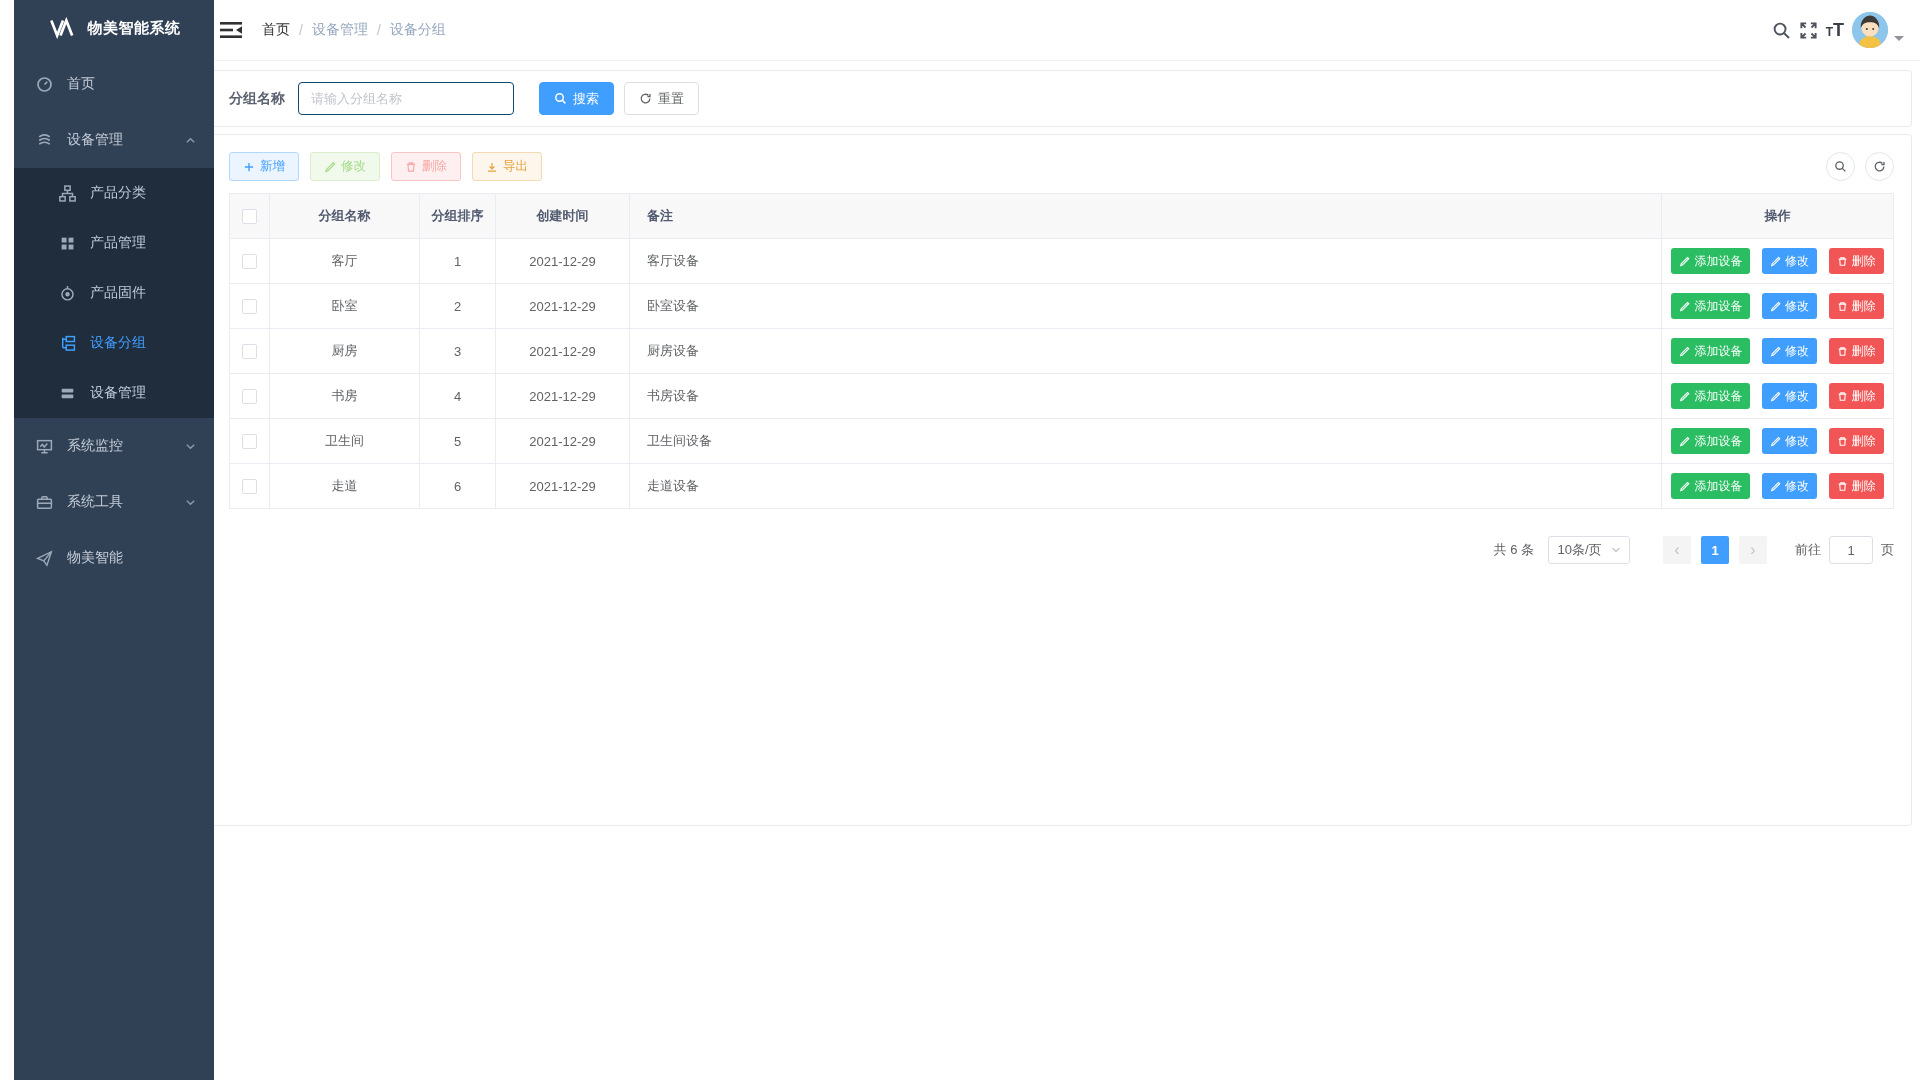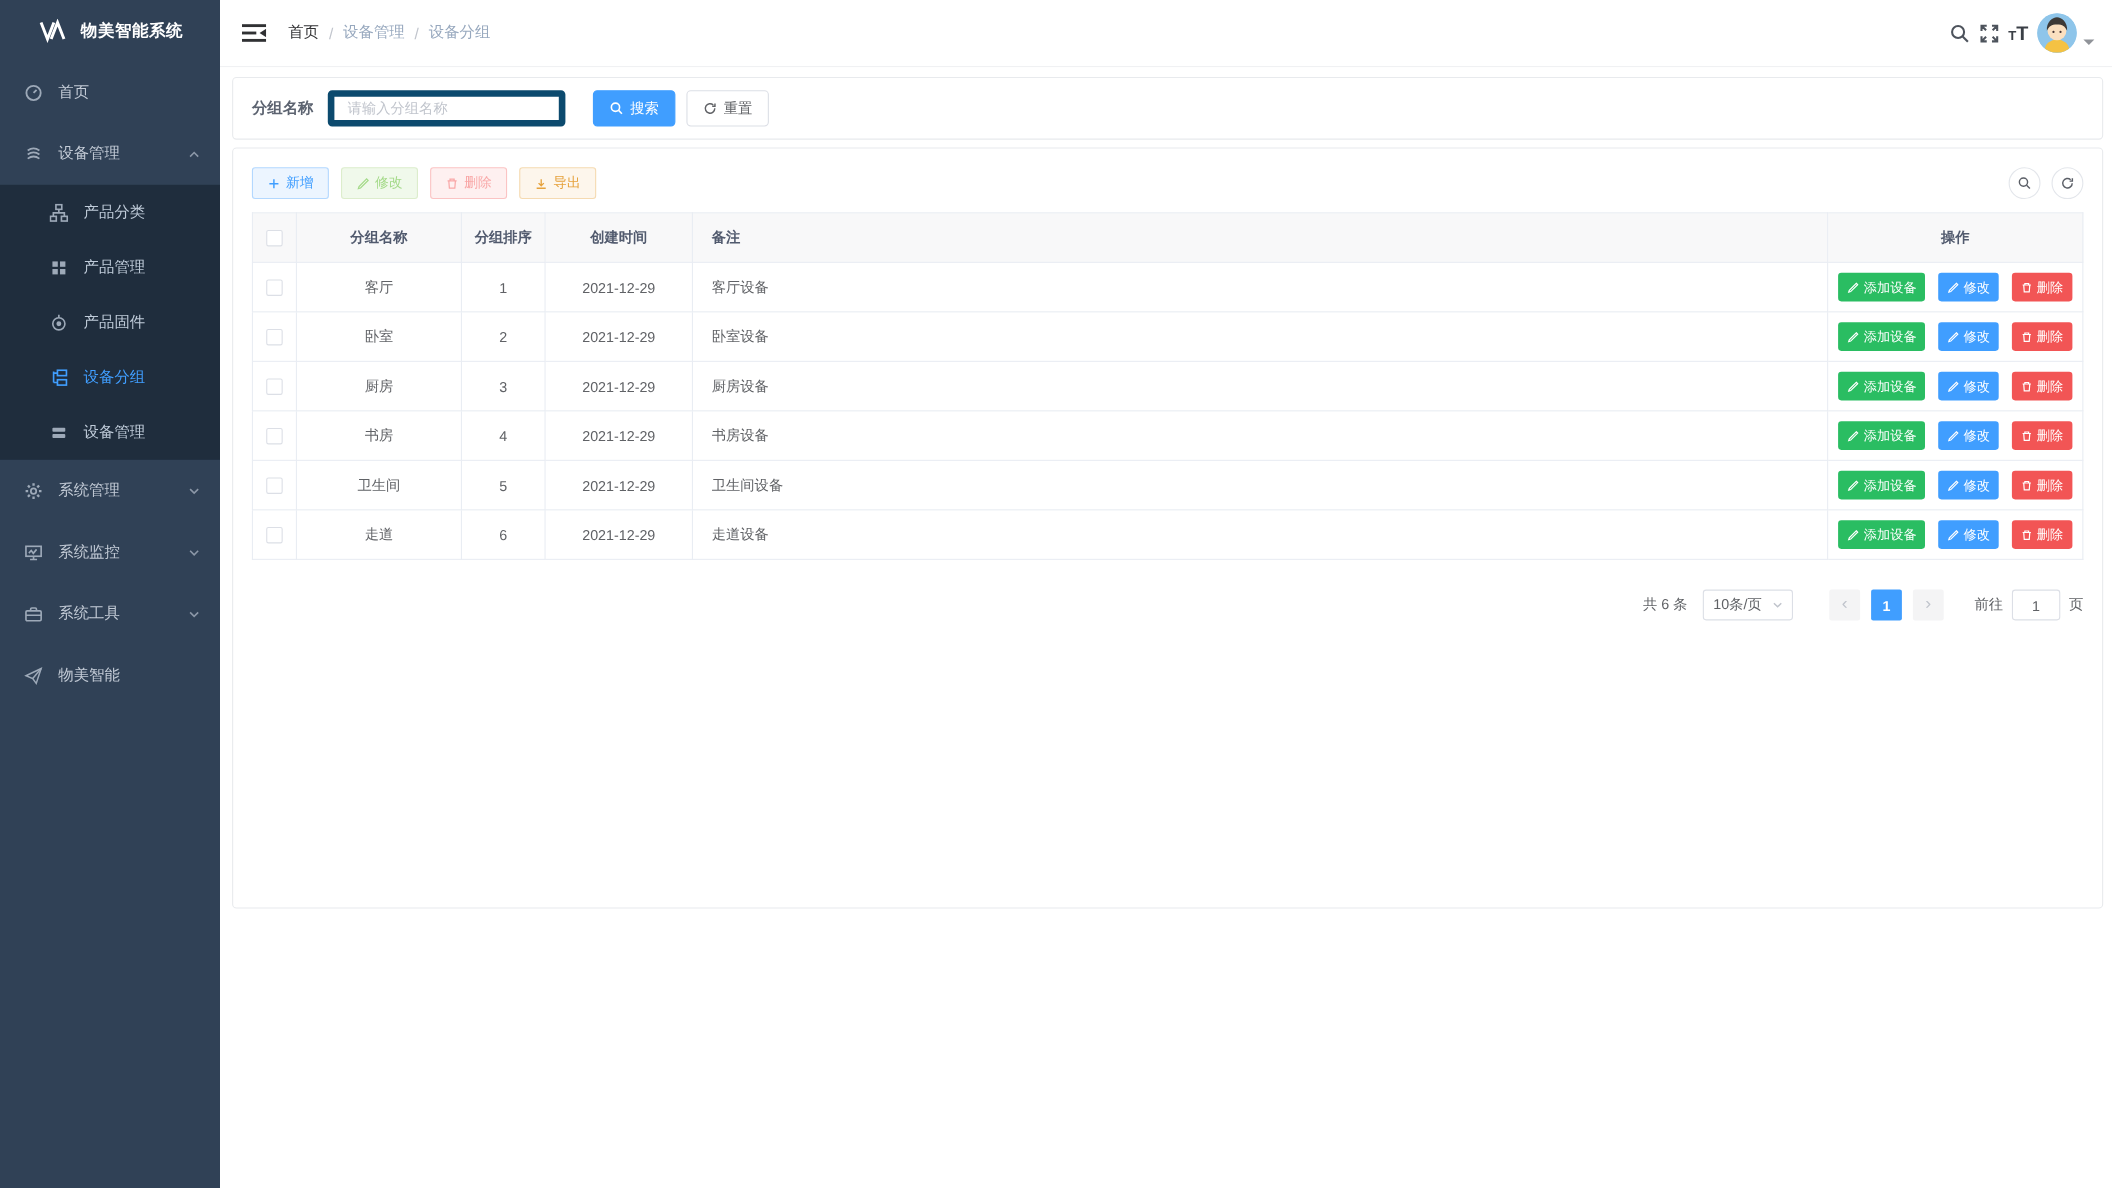--- a/index.html
+++ b/index.html
@@ -1,21 +1,21 @@
 <!DOCTYPE html>
 <html><head>
 <meta charset="utf-8">
 <style>
   * { box-sizing: border-box; margin: 0; padding: 0; }
   html,body { width:1920px; height:1080px; overflow:hidden; background:#fff;
     font-family:"Liberation Sans","DejaVu Sans",sans-serif; }
   svg { display:block; }
 
   
-  .sidebar { position:fixed; left:0; top:0; width:200px; height:1080px; background:#304156; z-index:10; }
+  .sidebar { position:fixed; left:14px; top:0; width:200px; height:1080px; background:#304156; z-index:10; }
   .logo { height:56px; display:flex; align-items:center; justify-content:center; gap:10px; }
   .logo-title { color:#fff; font-size:15px; font-weight:bold; letter-spacing:.5px; }
   .menu-item { height:56px; display:flex; align-items:center; padding:0 18px 0 22px;
     color:#c3cbd6; font-size:14px; cursor:pointer; }
   .menu-item .mi-icon { width:17px; height:17px; margin-right:14px; color:#9da9b8; flex:none; }
   .menu-item .chev { margin-left:auto; color:#8b97a7; }
   .submenu { background:#1f2d3d; }
   .submenu .menu-item { height:50px; padding-left:45px; color:#bfcbd9; }
   .menu-item.active, .menu-item.active .mi-icon { color:#409eff; }
 
@@ -33,21 +33,21 @@
   .tt-icon .t-small { font-size:12px; } .tt-icon .t-big { font-size:18px; }
   .avatar-wrap { display:flex; align-items:flex-start; gap:6px; cursor:pointer; }
   .avatar { width:36px; height:36px; border-radius:50%; overflow:hidden; background:#8ec5ea; }
   .caret-down { width:0; height:0; border:5px solid transparent; border-top-color:#909399; margin-top:24px; }
 
   
   .search-card { position:absolute; left:211px; top:70px; width:1701px; height:57px;
     background:#fff; border:1px solid #e8eaed; border-radius:4px;
     display:flex; align-items:center; padding-left:17px; }
   .form-label { font-size:14px; font-weight:bold; color:#5c6370; margin-right:13px; }
-  .text-input { width:216px; height:33px; border:6px solid #0c4a6e; border-radius:4px;
+  .text-input { width:216px; height:33px; border:1px solid #0c4a6e; border-radius:4px;
     padding:0 12px; font-size:13px; color:#606266; outline:none;
     font-family:"Liberation Sans","DejaVu Sans",sans-serif; }
   .text-input::placeholder { color:#c0c4cc; }
   .btn { height:33px; padding:0 14px; border-radius:4px; font-size:13px; display:inline-flex;
     align-items:center; gap:6px; cursor:pointer; }
   .btn-primary { background:#409eff; border:1px solid #409eff; color:#fff; margin-left:25px; }
   .btn-default { background:#fff; border:1px solid #dcdfe6; color:#606266; margin-left:10px; }
   .bicon { width:13px; height:13px; }
 
   .main-card { position:absolute; left:211px; top:134px; width:1701px; height:692px;
@@ -182,34 +182,20 @@
       <span class="mi-icon">
         <svg viewBox="0 0 16 16" fill="currentColor">
           <rect x="2.5" y="3.6" width="11" height="3.4" rx="0.8"></rect>
             <rect x="2.5" y="9" width="11" height="3.4" rx="0.8"></rect>
         </svg>
         </span>
       <span>设备管理</span>
     </div>
   </div>
 
-  <div class="menu-item">
-    <span class="mi-icon">
-      <svg viewBox="0 0 16 16" fill="none" stroke="currentColor">
-        <circle cx="8" cy="8" r="2.3" stroke-width="1.5"></circle>
-        <path stroke-width="2" d="M8 1.2v2.2M8 12.6v2.2M1.2 8h2.2M12.6 8h2.2M3.2 3.2l1.6 1.6M11.2 11.2l1.6 1.6M12.8 3.2l-1.6 1.6M4.8 11.2l-1.6 1.6"></path>
-      </svg>
-      </span>
-    <span>系统管理</span>
-    <span class="chev">
-      <svg width="11" height="11" viewBox="0 0 12 12" fill="none" stroke="currentColor" stroke-width="1.6">
-        <polyline points="2,4 6,8 10,4"></polyline>
-        </svg>
-      </span>
-  </div>
   <div class="menu-item">
     <span class="mi-icon">
       <svg viewBox="0 0 16 16" fill="none" stroke="currentColor" stroke-width="1.4">
         <rect x="1.5" y="2.5" width="13" height="8.5"></rect>
           <path d="M4 8.3l2-2.2 1.8 2.4 2.8-3.4"></path>
         <path d="M8 11v2.6M5 13.8h6"></path>
       </svg>
       </span>
     <span>系统监控</span>
     <span class="chev">

